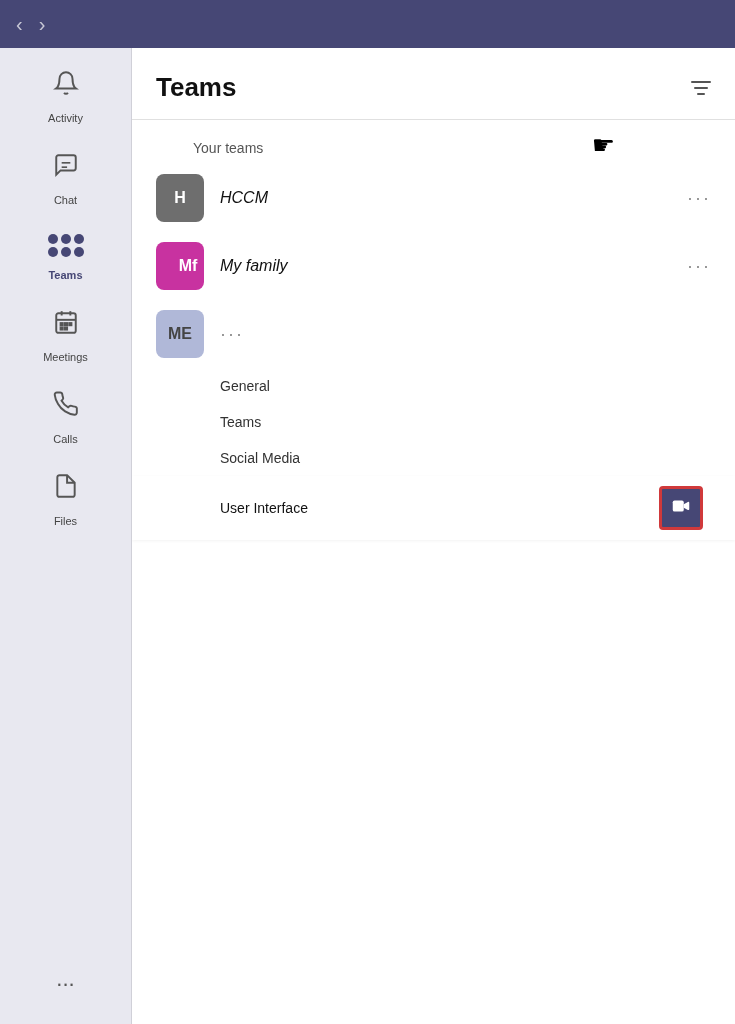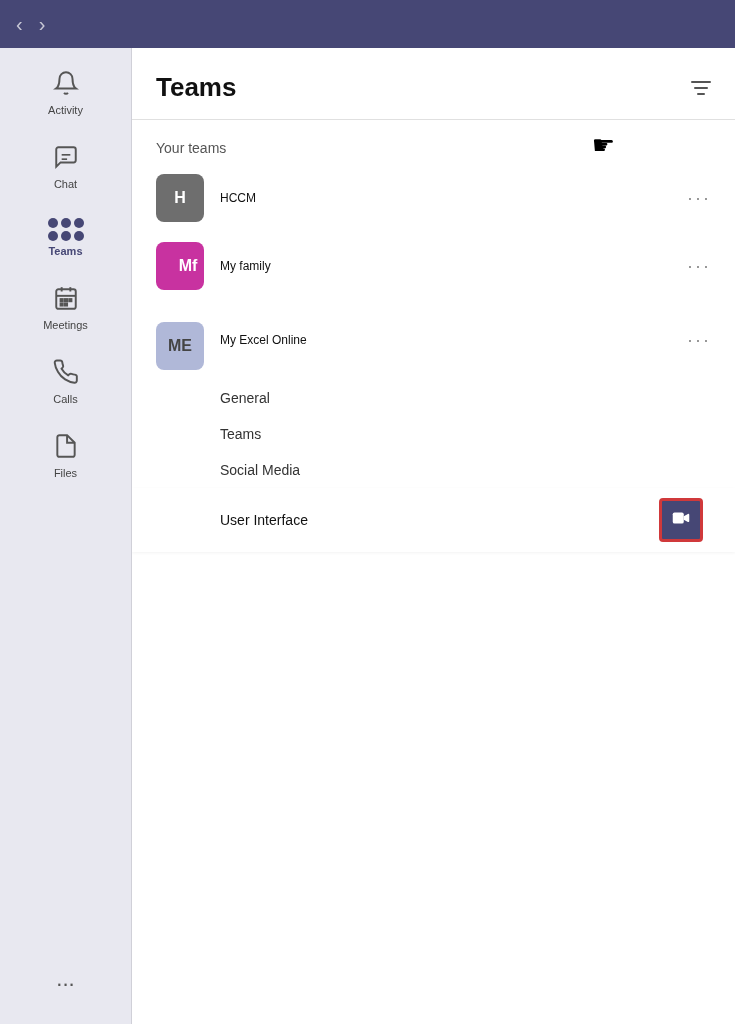--- a/index.html
+++ b/index.html
@@ -64,20 +64,21 @@
       color: #464775;
     }
     .sidebar-item .icon {
       font-size: 24px;
       line-height: 1;
     }
     .sidebar-item .label {
       font-size: 11px;
       text-align: center;
       font-weight: 500;
+      margin-top: 8px;
     }
     .sidebar-item.active .label {
       color: #464775;
       font-weight: 600;
     }
     
     .teams-icon-large {
       display: grid;
       grid-template-columns: 10px 10px 10px;
       grid-template-rows: 10px 10px;
@@ -165,23 +166,24 @@
       display: flex;
       align-items: center;
       justify-content: center;
       font-size: 16px;
       font-weight: 700;
       color: #fff;
       flex-shrink: 0;
       margin-right: 16px;
     }
     .team-name {
-      font-size: 12px;
+      font-size: 16px;
       color: #111;
       flex: 1;
+      font-style: italic;
     }
     .team-more {
       font-size: 18px;
       color: #888;
       letter-spacing: 2px;
     }
 
     
     .channel-item {
       display: flex;
@@ -311,21 +313,21 @@
 
     <div class="teams-header">
       <span class="teams-title">Teams</span>
       <div class="filter-icon">
         <div class="filter-line"></div>
         <div class="filter-line"></div>
         <div class="filter-line"></div>
       </div>
     </div>
 
-    <div style="position:relative; display:flex; align-items:flex-end;">
+    <div style="position:relative; display:flex; align-items:flex-end;padding-left:37px;">
       <span class="section-label">Your teams</span>
       <span style="position:absolute; right: 120px; top: 50%; transform: translateY(-40%); font-size:26px; pointer-events:none;">☛</span>
     </div>
 
     <div class="team-item">
       <div class="team-avatar" style="background-color:#6e6e6e;">
         <span>H</span>
       </div>
       <span class="team-name">HCCM</span>
       <span class="team-more">···</span>
@@ -333,24 +335,23 @@
 
     <div class="team-item">
       <div class="team-avatar" style="background-color:#c832a0;padding-left:16px;">
         <span>Mf</span>
       </div>
       <span class="team-name">My family</span>
       <span class="team-more">···</span>
     </div>
 
     <div class="team-item">
-      <div class="team-avatar" style="background-color:#b0b8d8; color:#444;margin-top:12px;">
+      <div class="team-avatar" style="background-color:#b0b8d8; color:#444;">
         <span>ME</span>
       </div>
-      <span class="team-name">My Excel Online</span>
       <span class="team-more">···</span>
     </div>
 
     <div class="channel-item">
       <span class="channel-name">General</span>
     </div>
     <div class="channel-item">
       <span class="channel-name">Teams</span>
     </div>
     <div class="channel-item">

